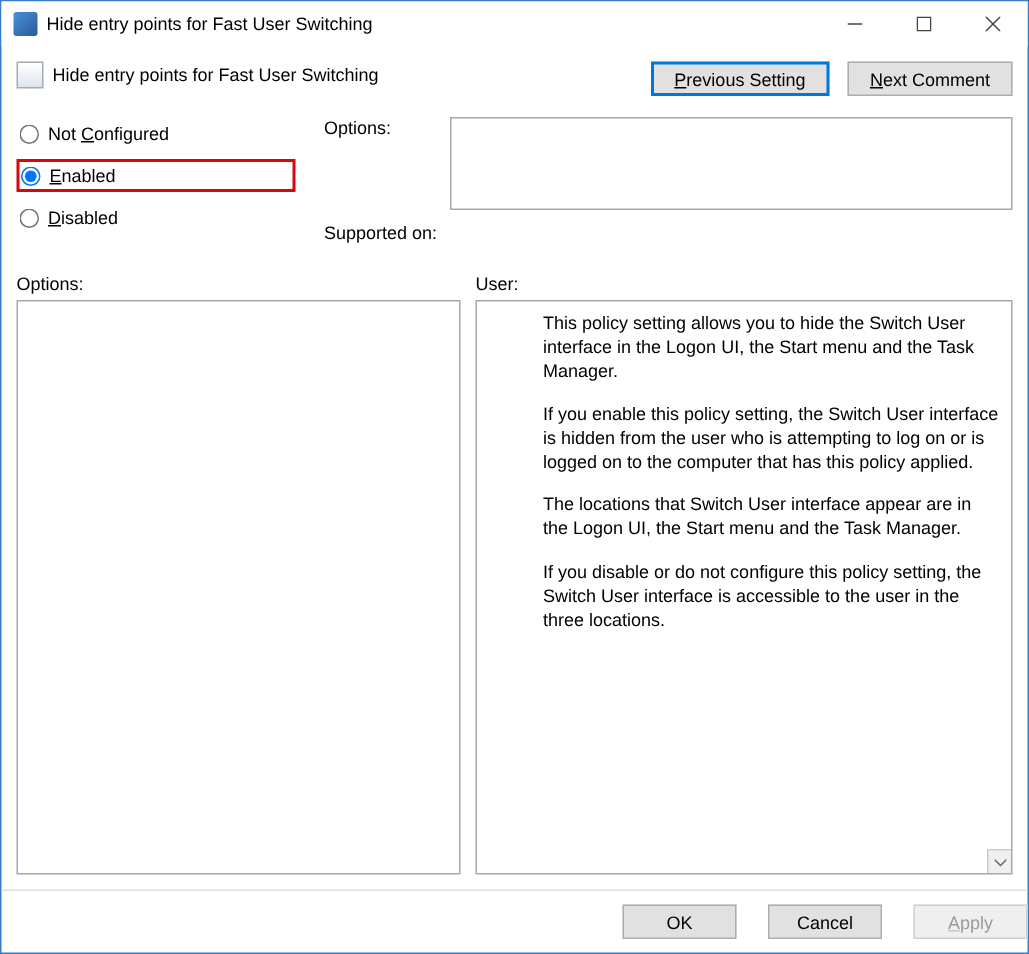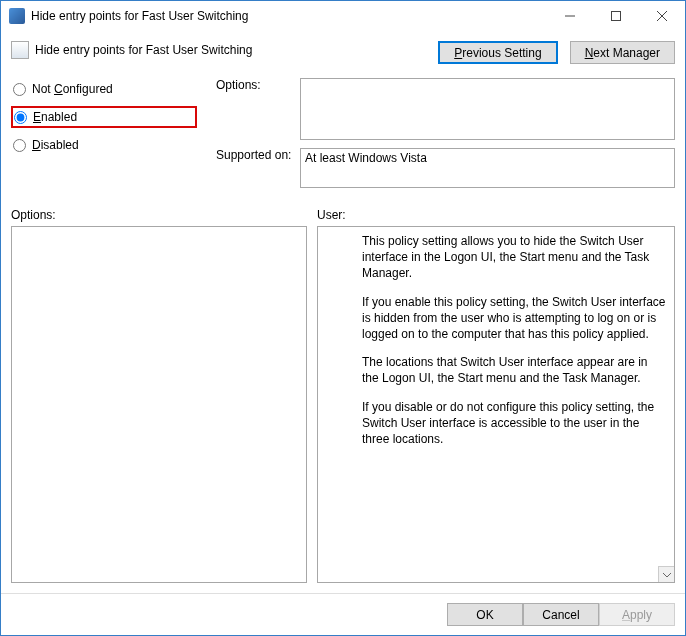--- a/index.html
+++ b/index.html
@@ -28,21 +28,21 @@
   .ta { flex: 1; border: 1px solid #a7a7a7; background: #fff; resize: none; overflow-y: scroll; font-family: inherit; font-size: 12px; padding: 2px 4px; }
   .ta.comment { height: 62px; }
   .ta.supported { height: 40px; color: #000; }
   .labels2 { display: flex; margin-top: 12px; }
   .labels2 > div:first-child { width: 306px; }
   .panels { flex: 1; display: flex; gap: 10px; margin-top: 4px; min-height: 0; }
   .panel { border: 1px solid #a7a7a7; background: #fff; padding: 6px 8px; overflow-y: auto; }
   .panel.options { width: 296px; }
   .panel.help { flex: 1; position: relative; line-height: 1.35; padding-left: 44px; }
   .help-scroll-down { position: absolute; right: 0; bottom: 0; width: 16px; height: 16px; background: #f0f0f0; border-left: 1px solid #ccc; border-top: 1px solid #ccc; display: flex; align-items: center; justify-content: center; }
-  .footer { height: 42px; display: flex; align-items: center; justify-content: flex-end; gap: 0; padding-right: 10px; border-top: 1px solid #dfdfdf; margin-top: 10px; }
+  .footer { height: 42px; display: flex; align-items: center; justify-content: flex-end; gap: 21px; padding-right: 0; border-top: 1px solid #dfdfdf; margin-top: 10px; }
   .u { text-decoration: underline; }
   .help p { margin: 0 0 12px 0; }
 </style>
 </head>
 <body>
 
 <div class="window">
 
   <div class="titlebar">
     <div class="titlebar-icon"></div>
@@ -68,21 +68,21 @@
   <div class="content">
 
     <div class="hdr">
       <div class="policy-icon"></div>
       <div class="policy-title">Hide entry points for Fast User Switching</div>
       <div class="nav">
         <div class="btn default">
             <span><span class="u">P</span><span>revious Setting</span></span>
           </div>
         <div class="btn">
-            <span><span class="u">N</span><span>ext Manager</span></span>
+            <span><span class="u">N</span><span>ext Comment</span></span>
           </div>
       </div>
     </div>
 
     <div class="mid">
       <div class="radios">
         <label class="radio-row">
           <input type="radio" name="st" style="">
           <span>Not <span class="u">C</span>onfigured</span>
         </label>
@@ -95,21 +95,20 @@
           <span><span class="u">D</span>isabled</span>
         </label>
       </div>
       <div class="fields">
         <div class="field-row">
           <label>Options:</label>
           <textarea class="ta comment" style=""></textarea>
         </div>
         <div class="field-row">
           <label>Supported on:</label>
-          <textarea class="ta supported" readonly="" style="">At least Windows Vista</textarea>
         </div>
       </div>
     </div>
 
     <div class="labels2">
       <div>Options:</div>
       <div>User:</div>
     </div>
 
     <div class="panels">

